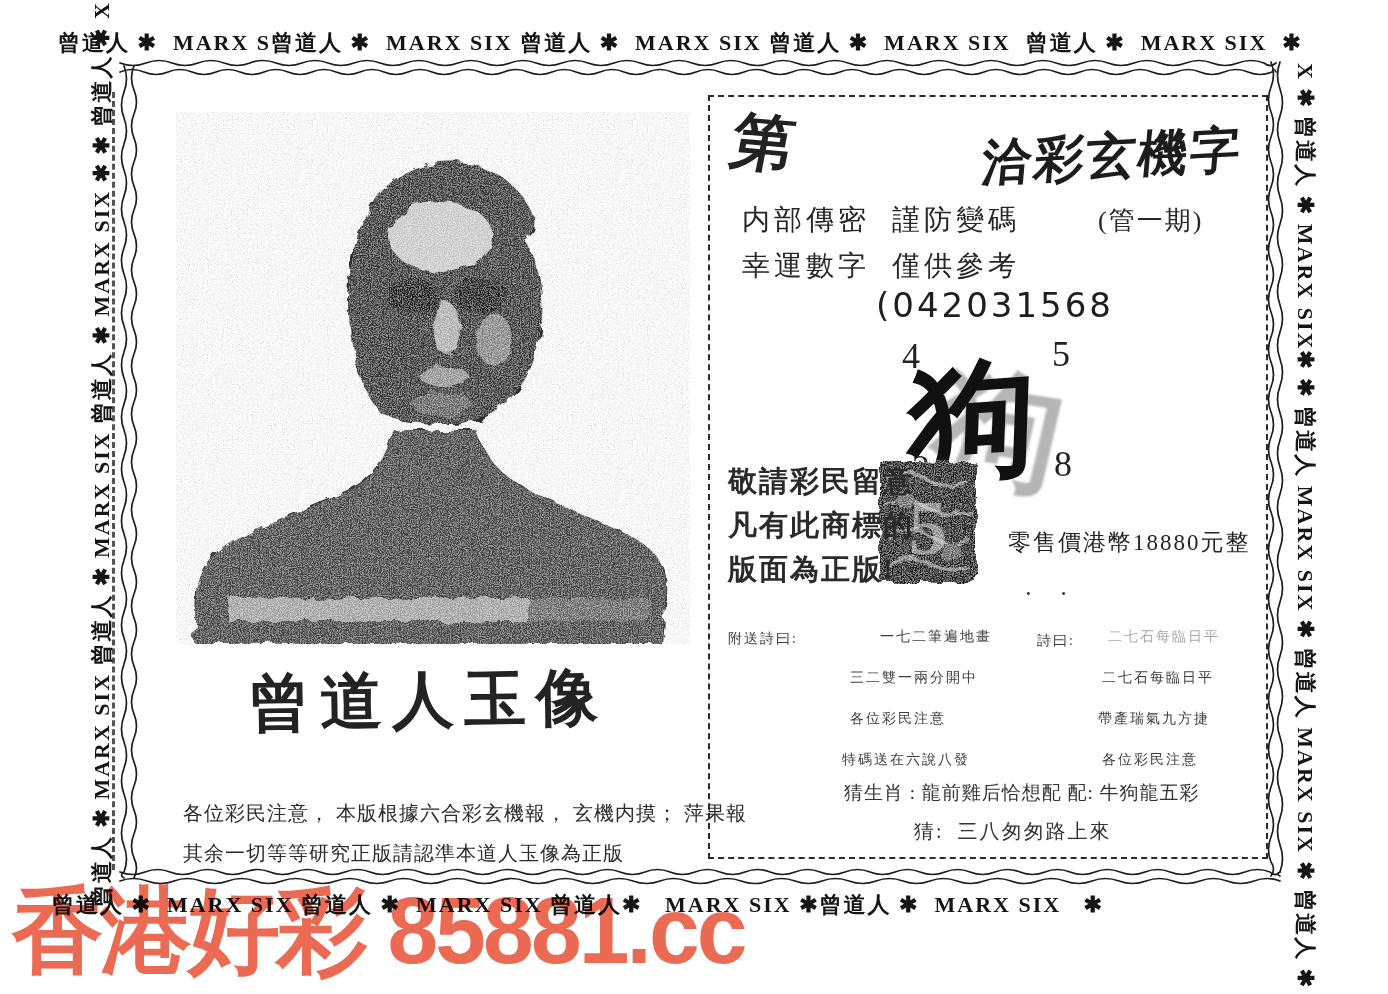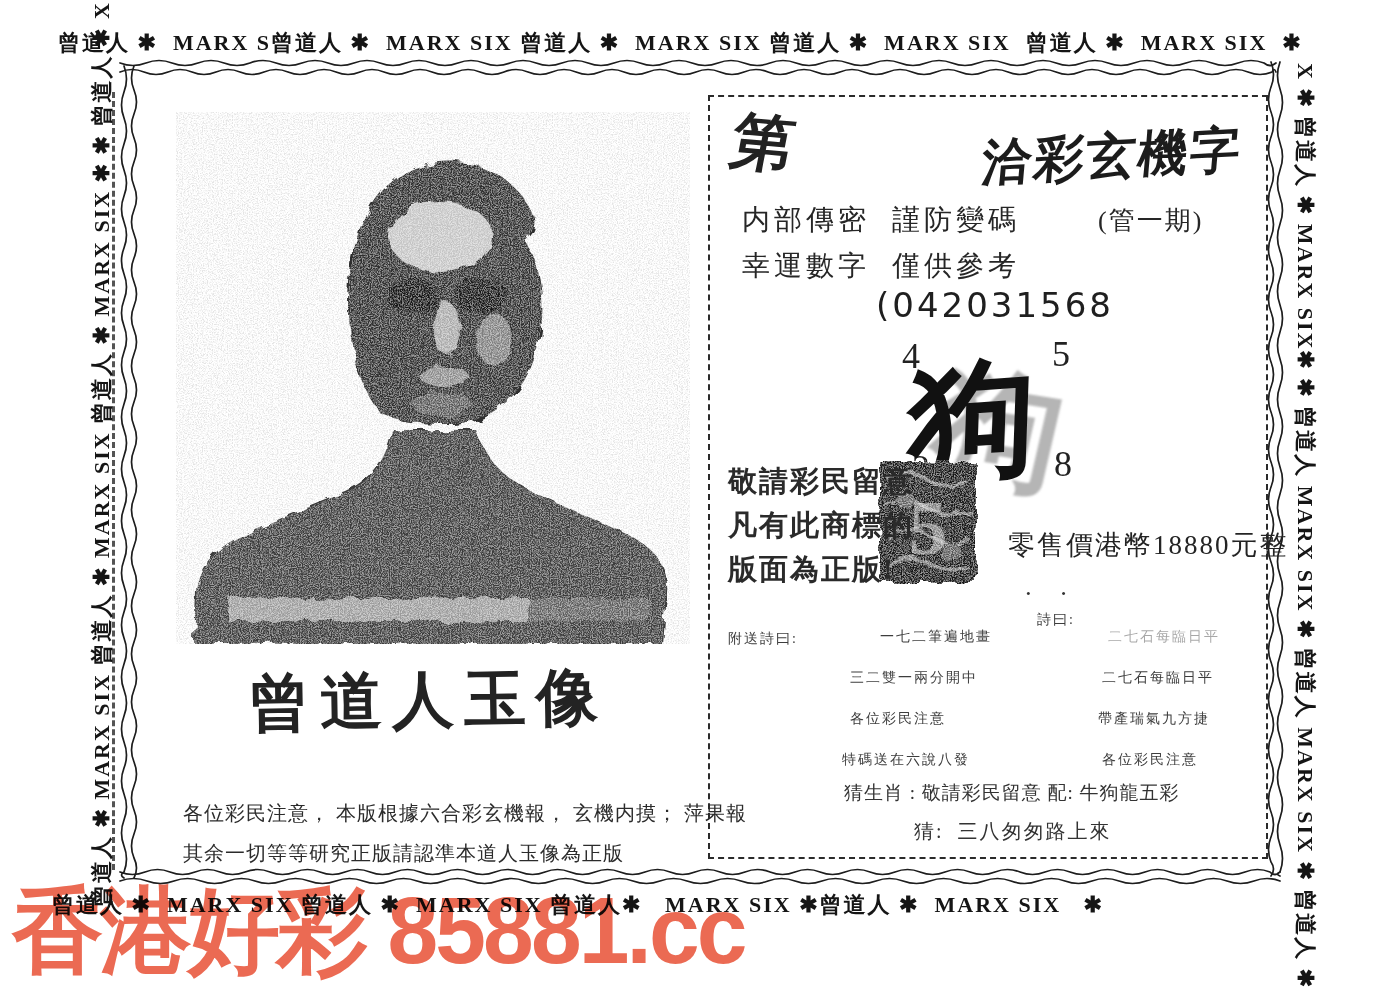--- a/index.html
+++ b/index.html
@@ -59,25 +59,25 @@
   }
   .zodiac-main{
     left:0;top:0;font-size:128px;font-weight:900;color:#111;
     transform:rotate(-4deg) skewX(-6deg);
   }
   .stamp{left:168px;top:363px;}
   .rnotice{
     left:18px;top:362px;font-size:29px;line-height:44px;letter-spacing:2px;
     color:#2a2a2a;white-space:pre;font-weight:600;
   }
-  .price{left:298px;top:430px;font-size:27px;letter-spacing:2px;color:#242424;white-space:nowrap;}
+  .price{left:298px;top:430px;font-size:23px;letter-spacing:2px;color:#242424;white-space:nowrap;}
   .dots{left:314px;top:482px;font-size:26px;letter-spacing:10px;color:#333;}
   .plabel-l{left:18px;top:533px;font-size:22px;letter-spacing:1px;color:#3a3a3a;}
   .pl1{left:122px;top:531px;margin-left:48px;} .pl2{left:140px;top:572px;} .pl3{left:140px;top:613px;} .pl4{left:132px;top:654px;}
-  .plabel-r{left:327px;top:514px;font-size:22px;letter-spacing:4px;color:#4a4a4a;text-align:right;}
+  .plabel-r{left:327px;top:535px;font-size:22px;letter-spacing:4px;color:#4a4a4a;text-align:right;}
   .pr1{left:398px;top:531px;opacity:.45;filter:blur(.4px);} 
   .pr2{left:392px;top:572px;} .pr3{left:388px;top:613px;} .pr4{left:392px;top:654px;}
   .poemline{font-size:14px;letter-spacing:2px;color:#3d3d3d;white-space:nowrap;}
   .guess1{left:134px;top:683px;font-size:19px;letter-spacing:1px;color:#333;white-space:pre;}
   .guess2{left:204px;top:721px;font-size:20px;letter-spacing:2px;color:#333;white-space:pre;}
   
   .watermark{
     position:absolute;left:12px;top:868px;z-index:9;
     font-family:"Liberation Sans", sans-serif;font-weight:900;
     font-size:94px;letter-spacing:-3px;white-space:pre;
@@ -181,18 +181,18 @@
     <div class="plabel-l poemline">附送詩曰:</div>
     <div class="poemline pl1">一七二筆遍地畫</div>
     <div class="poemline pl2">三二雙一兩分開中</div>
     <div class="poemline pl3">各位彩民注意</div>
     <div class="poemline pl4">特碼送在六說八發</div>
     <div class="plabel-r poemline">詩曰:</div>
     <div class="poemline pr1">二七石每臨日平</div>
     <div class="poemline pr2">二七石每臨日平</div>
     <div class="poemline pr3">帶產瑞氣九方捷</div>
     <div class="poemline pr4">各位彩民注意</div>
-    <div class="guess1">猜生肖 : 敬請彩民留意 配: 牛狗龍五彩</div>
+    <div class="guess1">猜生肖 : 龍前雞后恰想配 配: 牛狗龍五彩</div>
     <div class="guess2">猜:  三八匆匆路上來</div>
   </div>
 
   <div class="watermark" style="color: rgb(234, 95, 70);">香港好彩 85881.cc</div>
 </div>
 
 </body></html>

